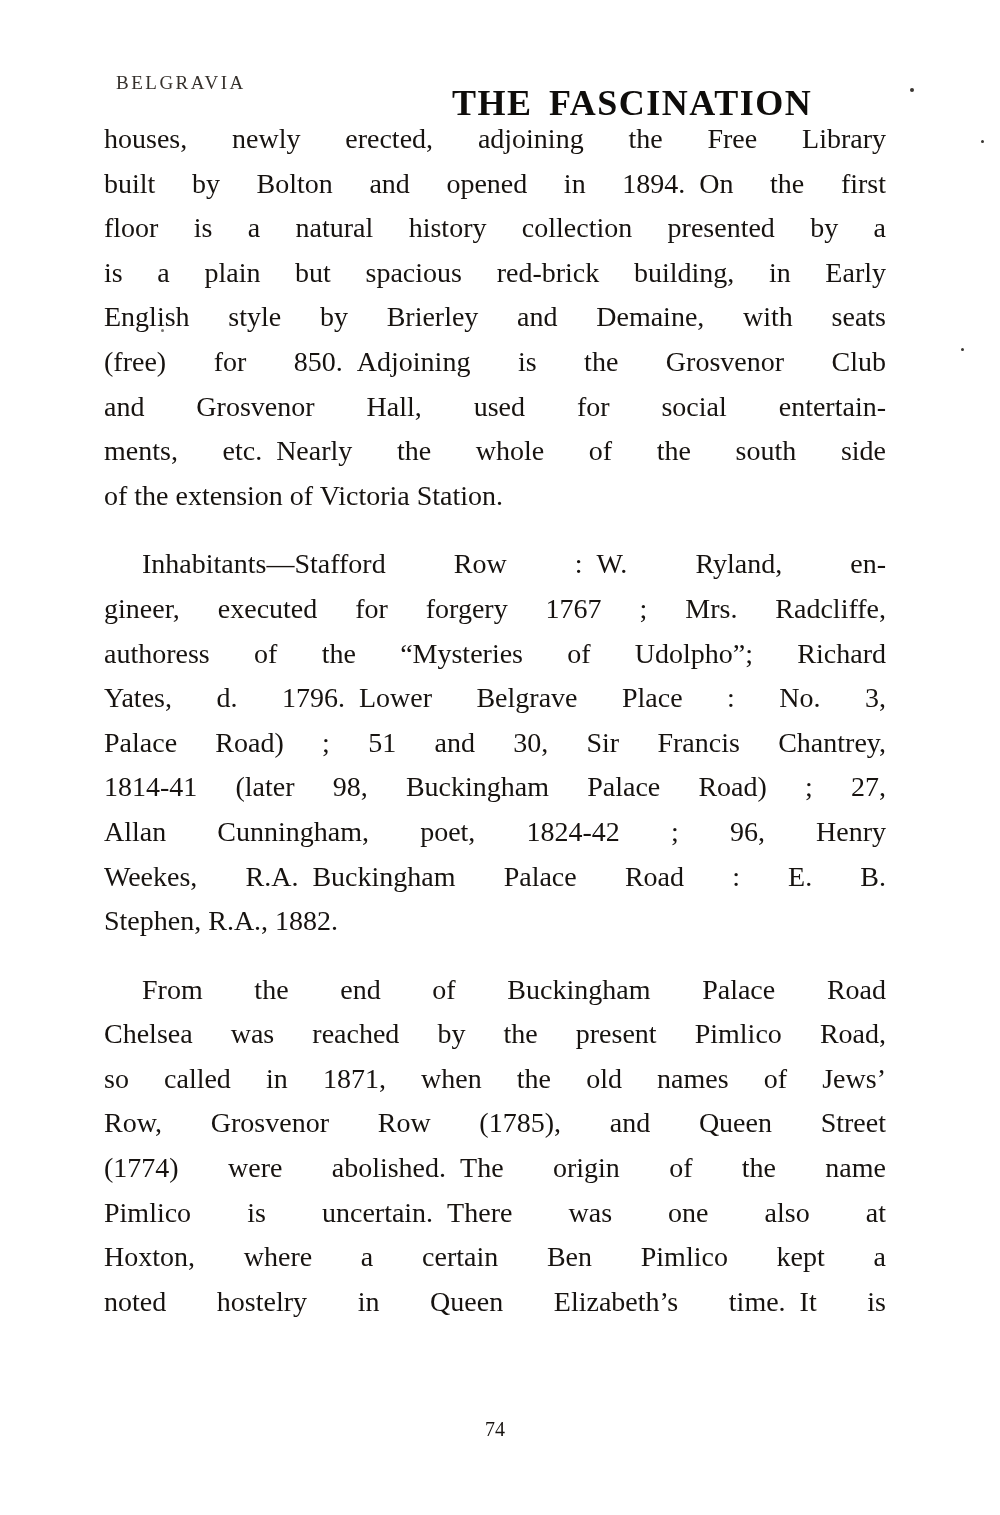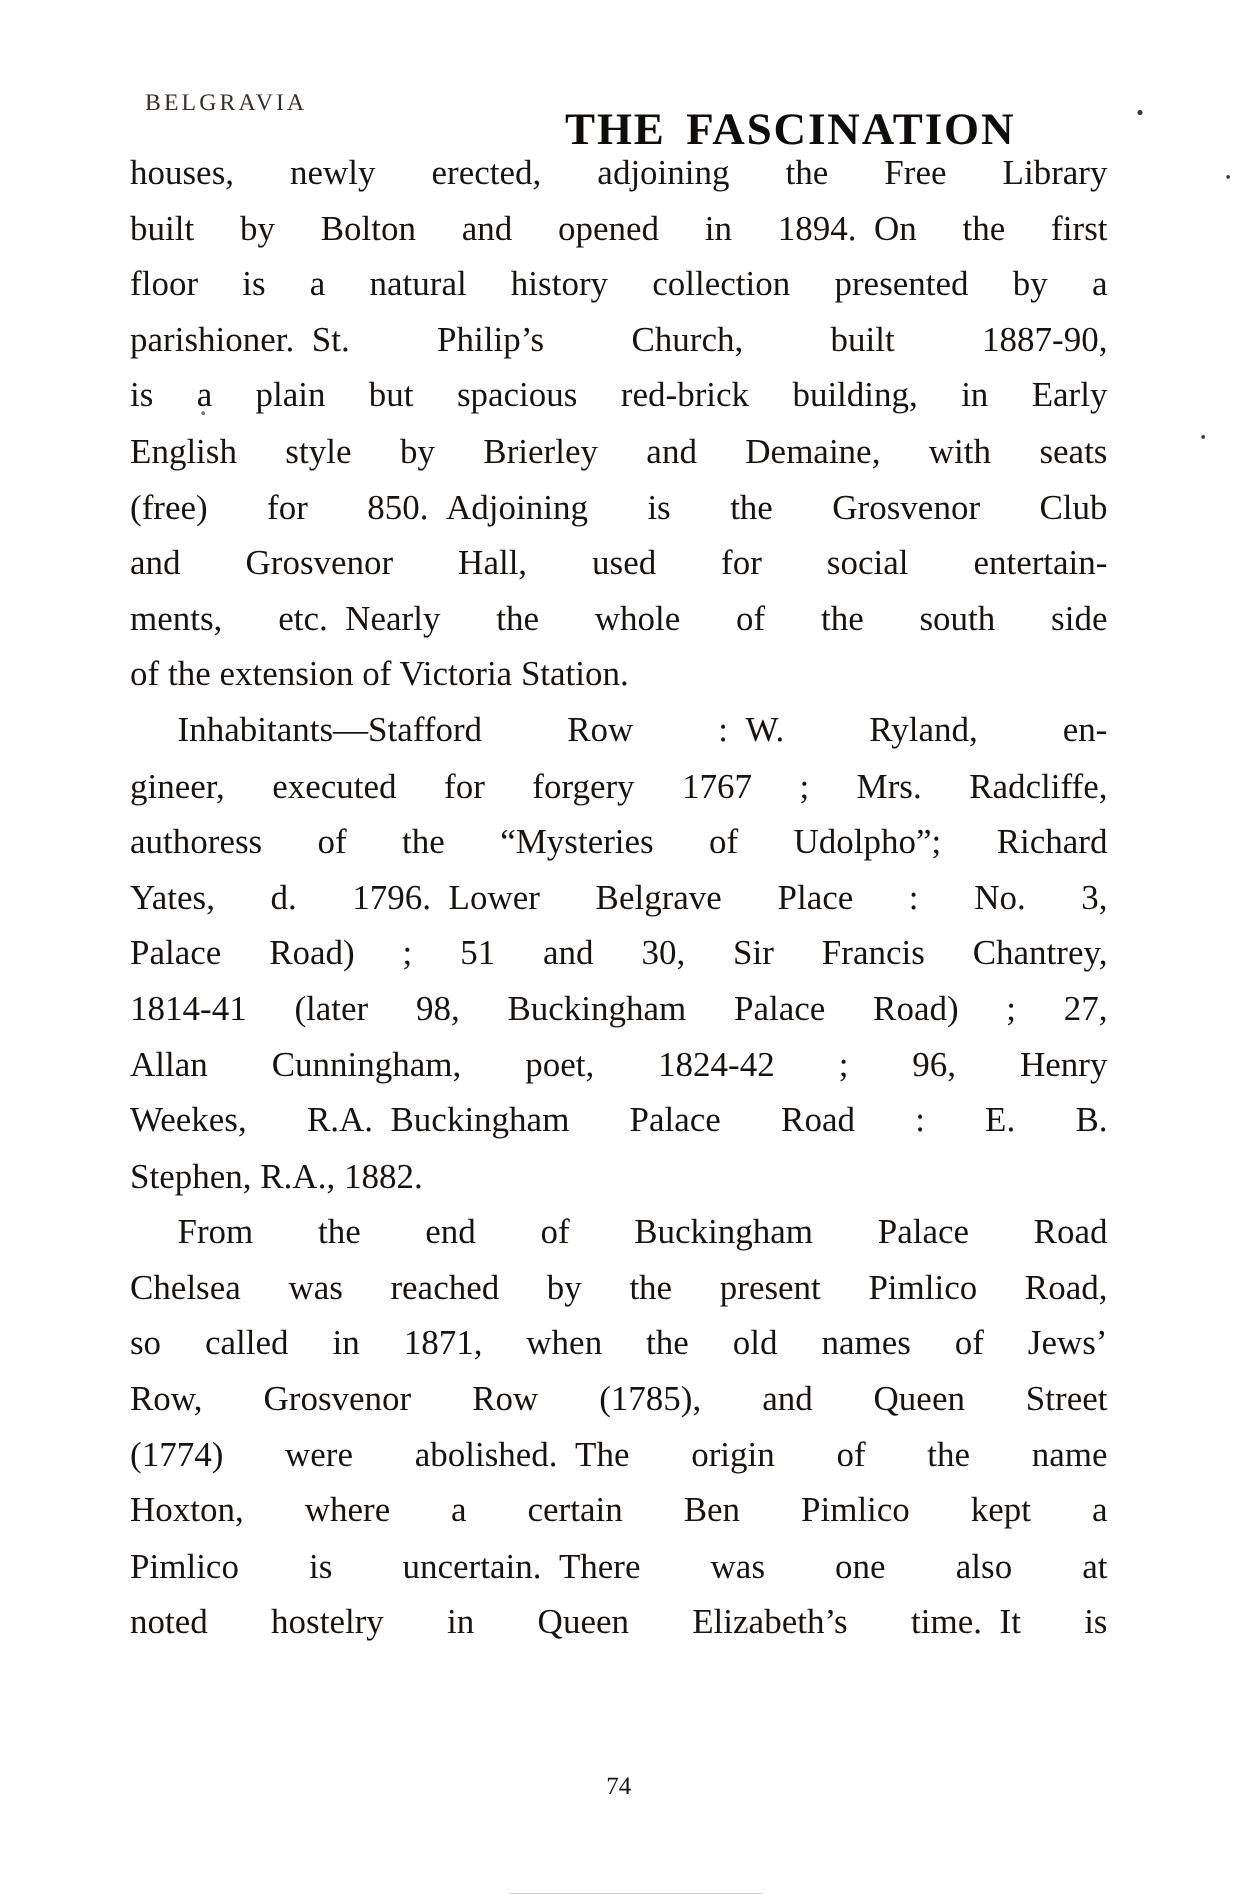--- a/index.html
+++ b/index.html
@@ -51,20 +51,21 @@
     text-align-last:justify;
     text-justify:inter-word;
     white-space:normal;
     overflow:visible;
   }
   .line.no-justify{
     text-align-last:left;
   }
   .line.indent{
     text-indent:38px;
+    margin-top:24px;
   }
   .page-number{
     position:absolute;
     left:104px; top:1418px;
     width:782px;
     text-align:center;
     font-size:20px;
   }
   .speck{
     position:absolute;
@@ -83,43 +84,42 @@
 
   <div class="running-head">
     <span class="section-label">BELGRAVIA</span>
     <span class="page-title">THE FASCINATION</span>
   </div>
 
   <div class="text-block">
       <div class="line">houses, newly erected, adjoining the Free Library</div>
       <div class="line">built by Bolton and opened in 1894. On the first</div>
       <div class="line">floor is a natural history collection presented by a</div>
-      <div class="line">parishioner. St. Philip’s Church, built 1887-90,</div>
       <div class="line">is a plain but spacious red-brick building, in Early</div>
       <div class="line">English style by Brierley and Demaine, with seats</div>
       <div class="line">(free) for 850. Adjoining is the Grosvenor Club</div>
       <div class="line">and Grosvenor Hall, used for social entertain-</div>
       <div class="line">ments, etc. Nearly the whole of the south side</div>
       <div class="line no-justify">of the extension of Victoria Station.</div>
       <div class="line indent">Inhabitants—Stafford Row : W. Ryland, en-</div>
       <div class="line">gineer, executed for forgery 1767 ; Mrs. Radcliffe,</div>
       <div class="line">authoress of the “Mysteries of Udolpho”; Richard</div>
       <div class="line">Yates, d. 1796. Lower Belgrave Place : No. 3,</div>
       <div class="line">Palace Road) ; 51 and 30, Sir Francis Chantrey,</div>
       <div class="line">1814-41 (later 98, Buckingham Palace Road) ; 27,</div>
       <div class="line">Allan Cunningham, poet, 1824-42 ; 96, Henry</div>
       <div class="line">Weekes, R.A. Buckingham Palace Road : E. B.</div>
       <div class="line no-justify">Stephen, R.A., 1882.</div>
       <div class="line indent">From the end of Buckingham Palace Road</div>
       <div class="line">Chelsea was reached by the present Pimlico Road,</div>
       <div class="line">so called in 1871, when the old names of Jews’</div>
       <div class="line">Row, Grosvenor Row (1785), and Queen Street</div>
       <div class="line">(1774) were abolished. The origin of the name</div>
+      <div class="line">Pimlico is uncertain. There was one also at</div>
       <div class="line">Hoxton, where a certain Ben Pimlico kept a</div>
-      <div class="line">Pimlico is uncertain. There was one also at</div>
       <div class="line">noted hostelry in Queen Elizabeth’s time. It is</div>
     </div>
 
   <div class="page-number">74</div>
 
   <span class="speck s1"></span>
   <span class="speck s2"></span>
   <span class="speck s3"></span>
   <span class="speck s4"></span>
 

